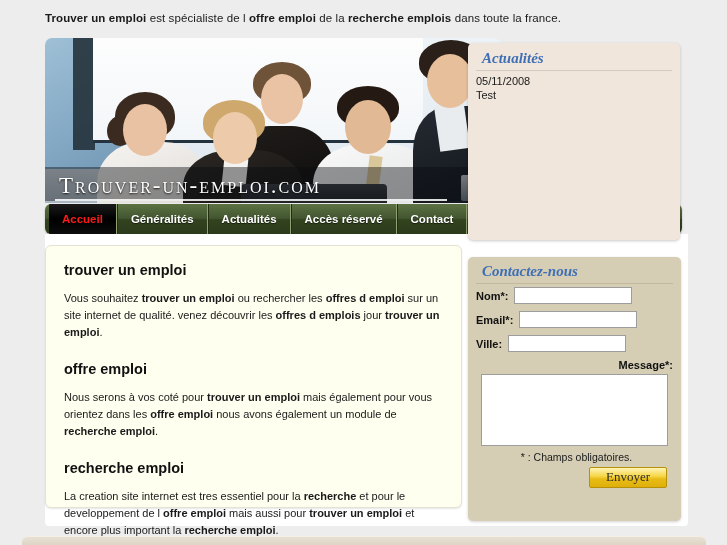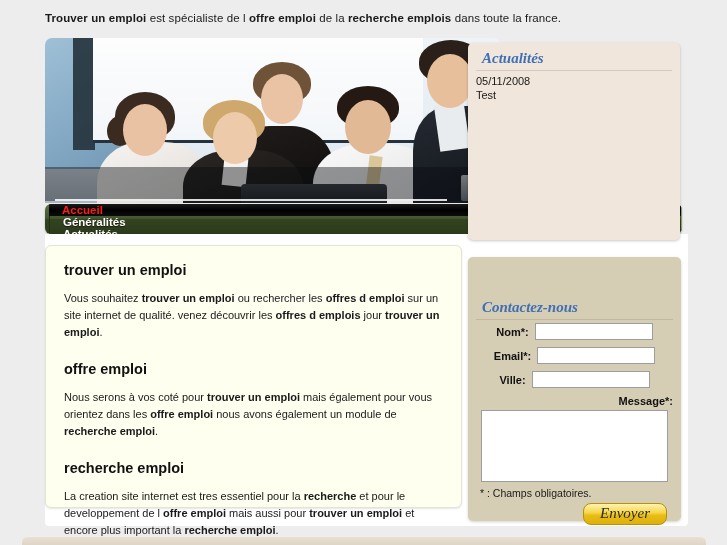--- a/index.html
+++ b/index.html
@@ -143,21 +143,20 @@
     width: 637px;
     height: 30px;
     background: linear-gradient(180deg,#5d7243 0%,#425530 48%,#33431f 52%,#2c3a1c 100%);
     border-radius: 6px;
     box-shadow: 0 1px 2px rgba(0,0,0,.25);
     display: flex;
     align-items: stretch;
     padding-left: 4px;
     box-sizing: border-box;
     overflow: hidden;
-    flex-direction: column;
   }
   .nav-item {
     display: flex;
     align-items: center;
     padding: 0 13px;
     color: #ffffff;
     font-size: 11.5px;
     font-weight: bold;
     white-space: nowrap;
     border-right: 1px solid #8fa172;
@@ -255,25 +254,25 @@
     left: 468px;
     top: 257px;
     width: 213px;
     height: 264px;
     background: #d5cdb4;
     border-radius: 5px;
     box-sizing: border-box;
     padding: 6px 8px 8px 8px;
     box-shadow: 0 1px 3px rgba(0,0,0,.18);
   }
-  .contact .panel-title { border-bottom: 1px solid #c2b89c; margin-top: 36px; }
+  .contact .panel-title { border-bottom: 1px solid #c2b89c; }
   .form-row {
     display: flex;
     align-items: center;
-    justify-content: center;
+    justify-content: flex-start;
     margin-bottom: 7px;
   }
   .form-row label {
     font-size: 11px;
     font-weight: bold;
     color: #111;
     margin-right: 6px;
     white-space: nowrap;
   }
   .form-row label.normal { font-weight: bold; }
@@ -303,32 +302,32 @@
     margin: 0 auto;
     font-family: "Liberation Sans", sans-serif;
     font-size: 11px;
     resize: none;
     box-sizing: content-box;
   }
   .required-note {
     font-size: 10.5px;
     color: #1a1a1a;
     margin: 5px 0 0 4px;
+    text-align: center;
   }
   .submit-wrap { text-align: right; margin-top: 4px; padding-right: 6px; }
   .submit-btn {
     font-family: "Liberation Serif", serif;
-    font-size: 15px;
+    font-size: 13px;
     color: #2b2b2b;
     background: linear-gradient(180deg,#fdf3b4 0%,#f7d84a 42%,#e8bb15 58%,#dfb00c 100%);
     border: 1px solid #b8910a;
-    border-radius: 8px;
+    border-radius: 2px;
     padding: 1px 16px 2px 16px;
     cursor: pointer;
-    font-style: italic;
   }
 
   
   .footer {
     position: absolute;
     left: 22px;
     bottom: 0;
     width: 684px;
     height: 8px;
     background: linear-gradient(180deg,#e8e0d3 0%,#ded5c6 100%);
@@ -376,26 +375,28 @@
     <div class="shirt"></div>
     <div class="hair"></div>
     <div class="head"></div>
   </div>
 
   <div class="hero-laptop"></div>
   <div class="hero-glass"></div>
 
   <div class="logo-band"></div>
   <div class="logo-underline"></div>
+  <div class="logo-text">Trouver-un-emploi.com</div>
 </div>
 
 <nav class="nav">
   <div class="nav-item first active">Accueil</div>
   <div class="nav-item">Généralités</div>
   <div class="nav-item">Actualités</div>
+  <div class="nav-item">Accès réservé</div>
   <div class="nav-item">Contact</div>
 </nav>
 
 <div class="page-white"></div>
 
 <aside class="actualites">
   <div class="panel-title">Actualités</div>
   <div class="news-date">05/11/2008</div>
   <div class="news-title">Test</div>
 </aside>

